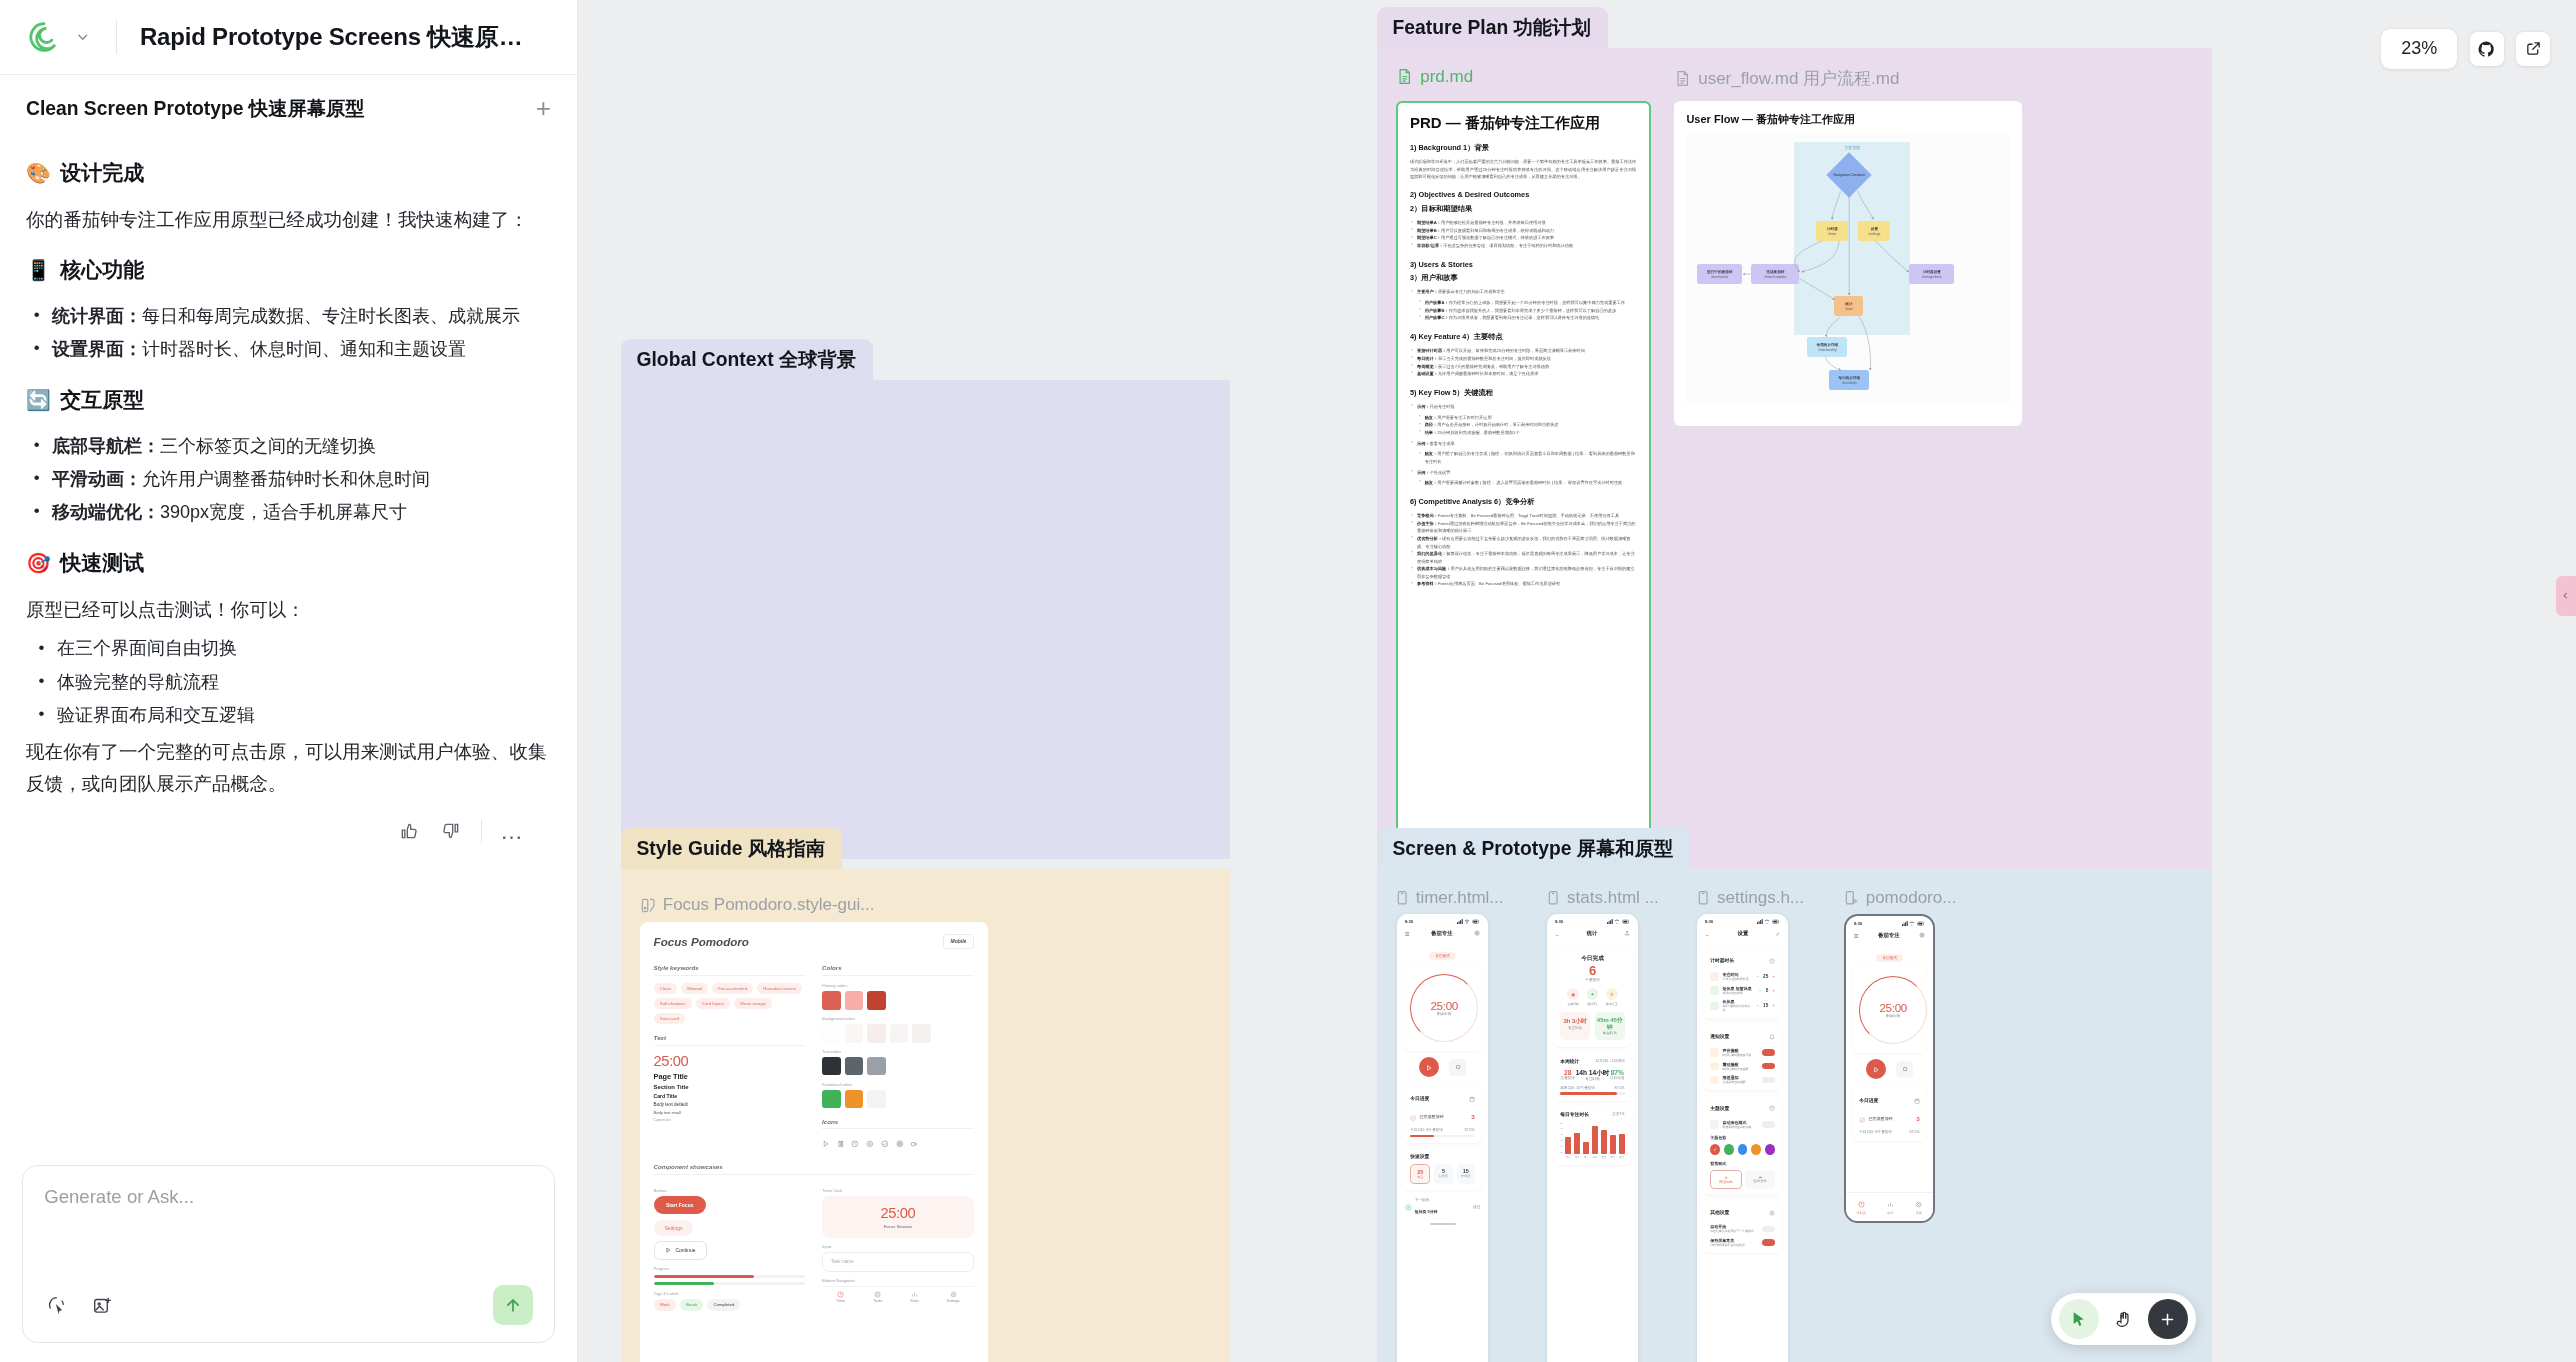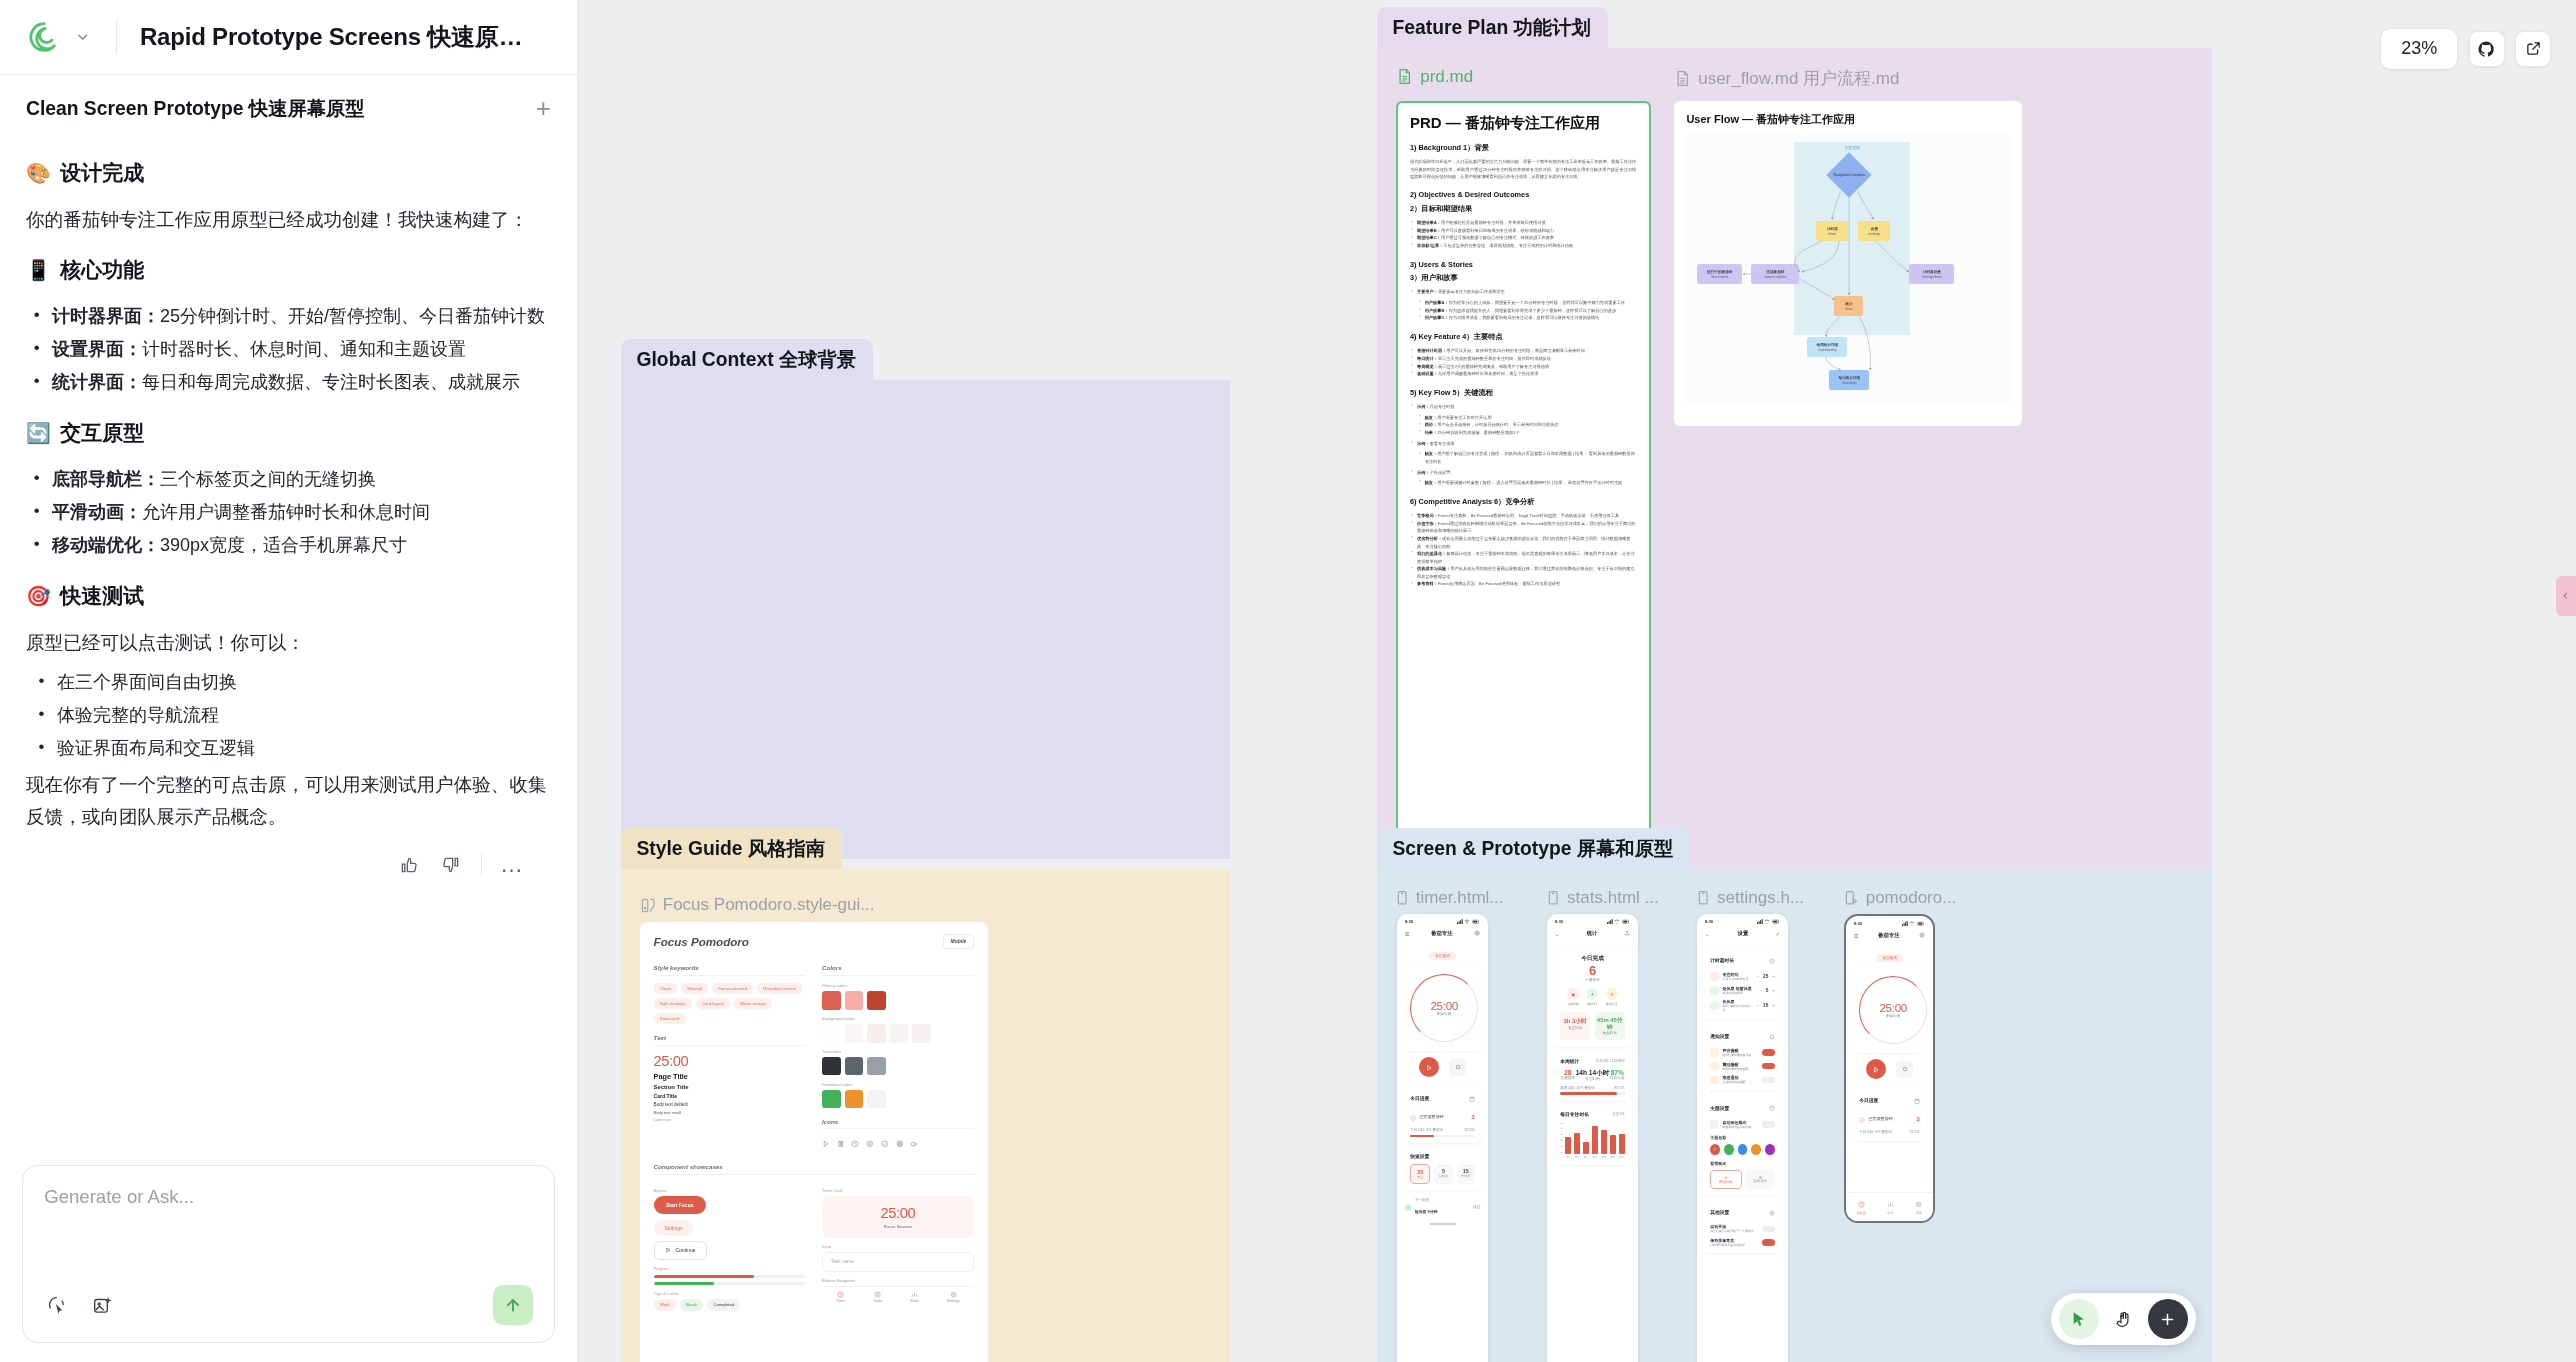--- a/index.html
+++ b/index.html
@@ -209,23 +209,22 @@
         <span class="emo">🎨</span>
         <span class="txt">设计完成</span>
       </div>
       <p class="p-body">你的番茄钟专注工作应用原型已经成功创建！我快速构建了：</p>
 
       <div class="h-sec">
         <span class="emo">📱</span>
         <span class="txt">核心功能</span>
       </div>
       <ul class="blist">
-        <li><span class="bold-lead">计时器界面：</span><span>25分钟倒计时、开始/暂停控制、今日番茄钟计数</span></li>
+        <li><span class="bold-lead">统计界面：</span><span>每日和每周完成数据、专注时长图表、成就展示</span></li>
         <li><span class="bold-lead">设置界面：</span><span>计时器时长、休息时间、通知和主题设置</span></li>
-        <li><span class="bold-lead">统计界面：</span><span>每日和每周完成数据、专注时长图表、成就展示</span></li>
       </ul>
 
       <div class="h-sec">
         <span class="emo">🔄</span>
         <span class="txt">交互原型</span>
       </div>
       <ul class="blist">
         <li><span class="bold-lead">底部导航栏：</span><span>三个标签页之间的无缝切换</span></li>
         <li><span class="bold-lead">平滑动画：</span><span>允许用户调整番茄钟时长和休息时间</span></li>
         <li><span class="bold-lead">移动端优化：</span><span>390px宽度，适合手机屏幕尺寸</span></li>

